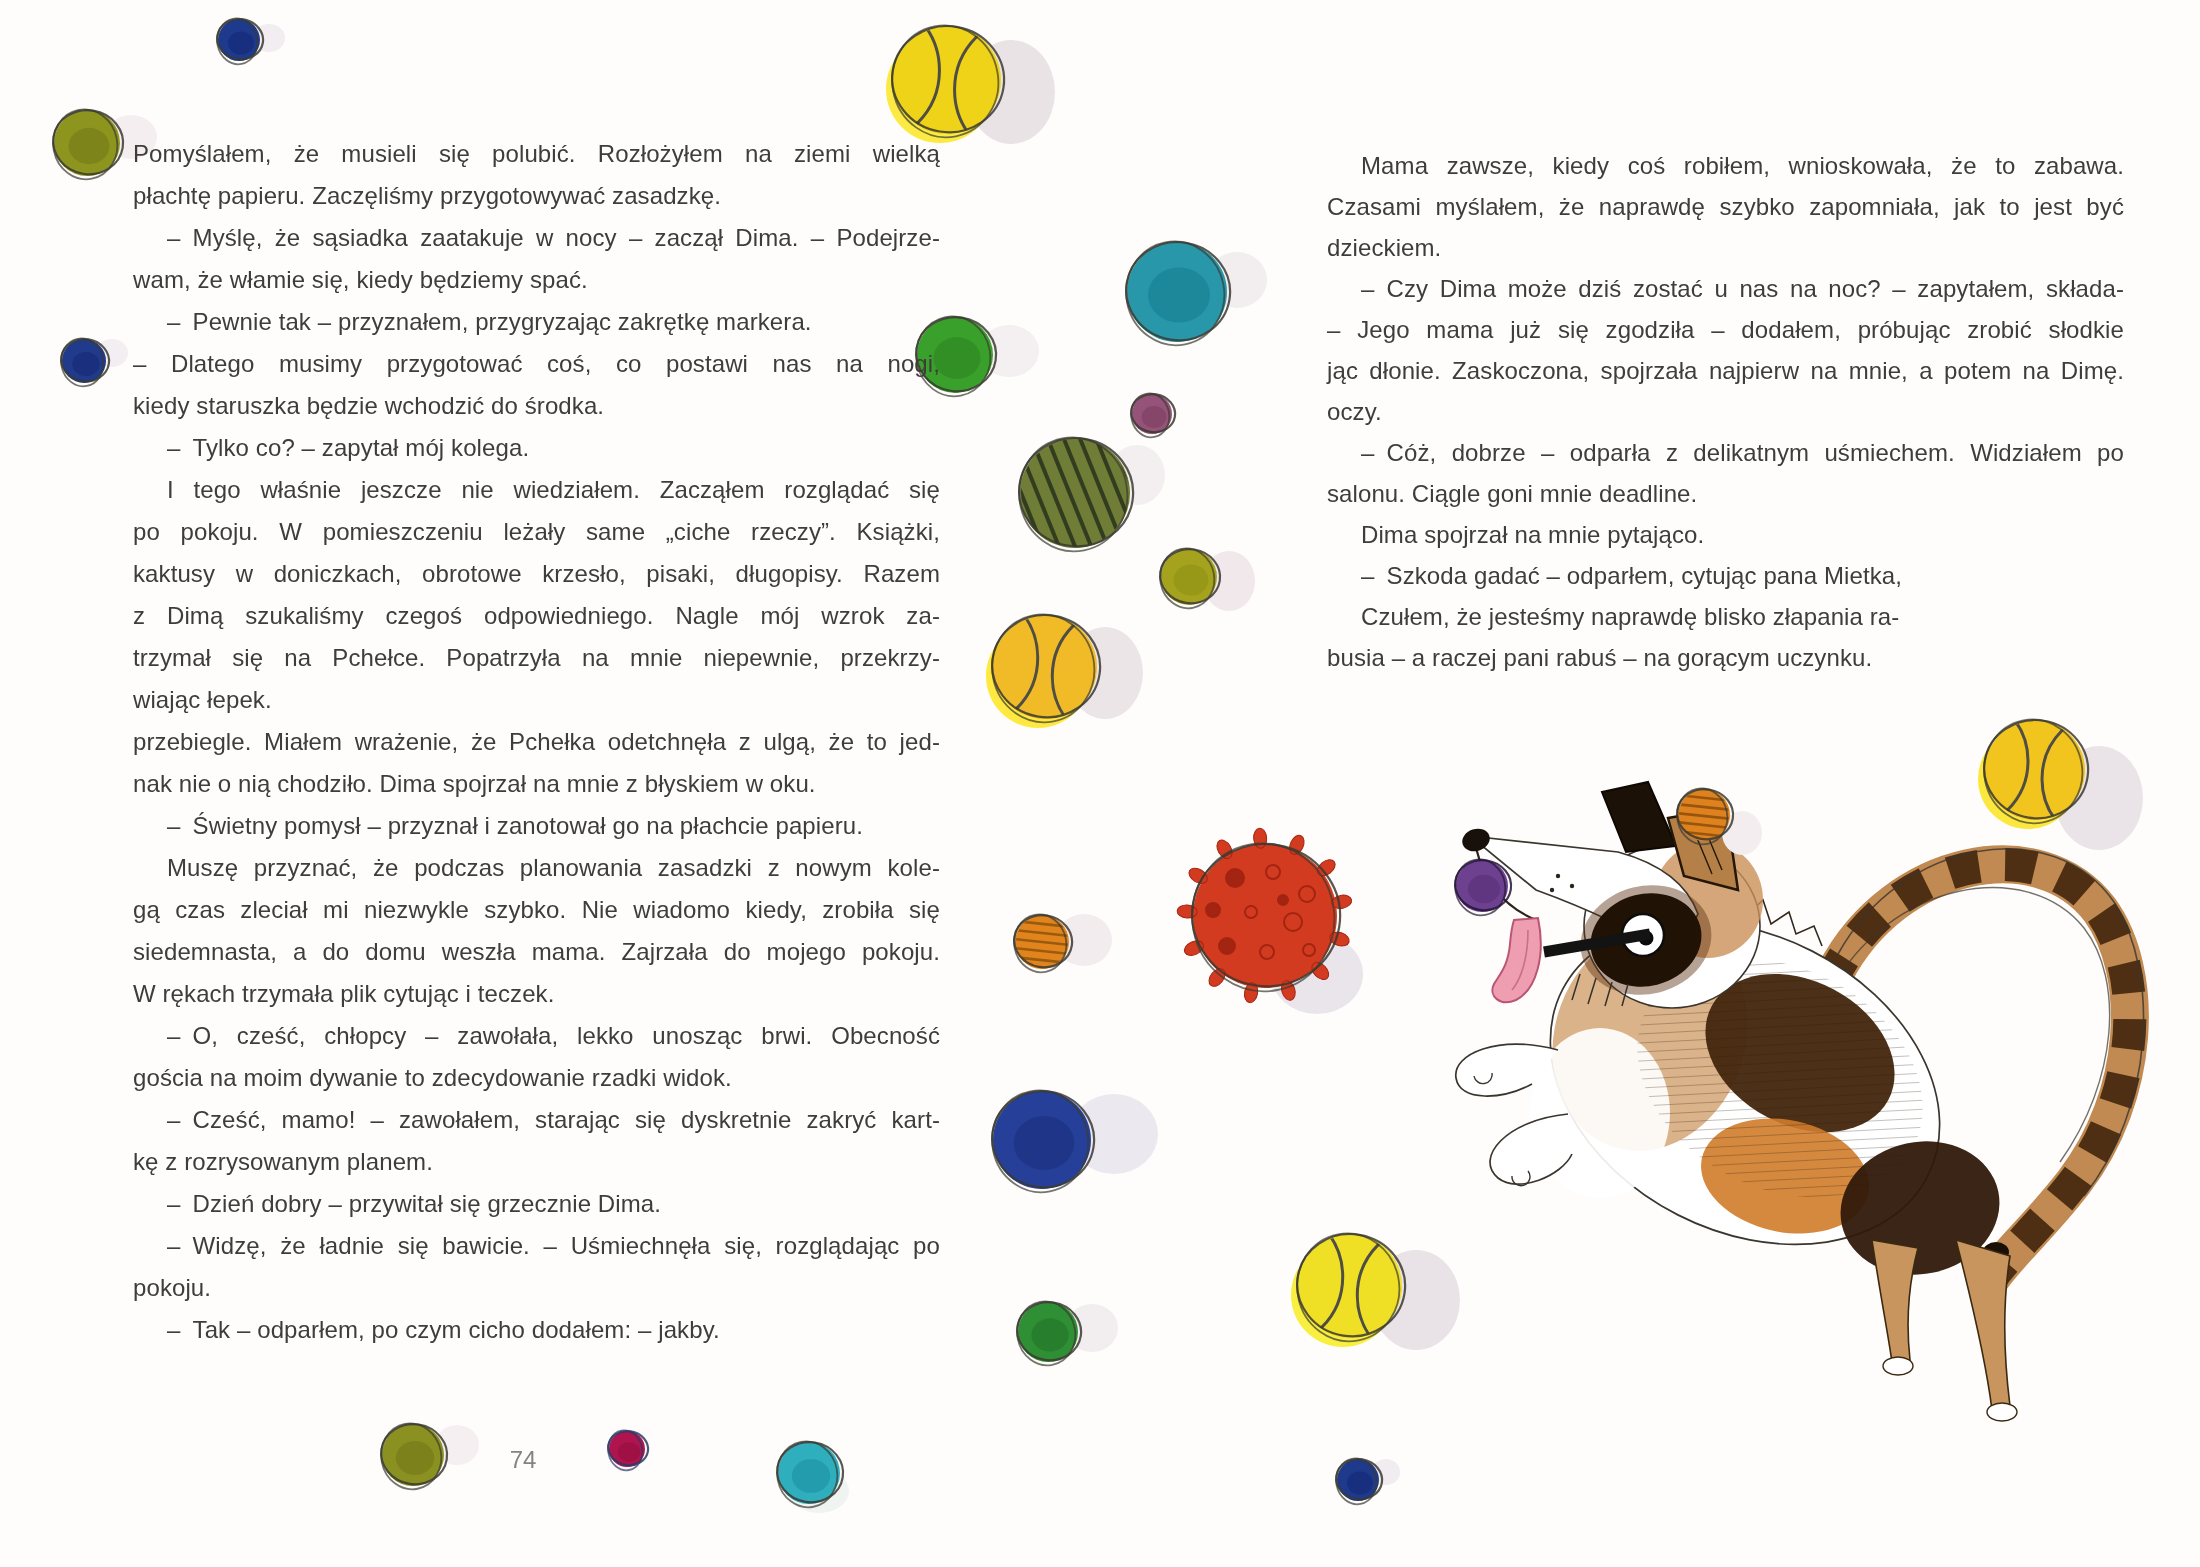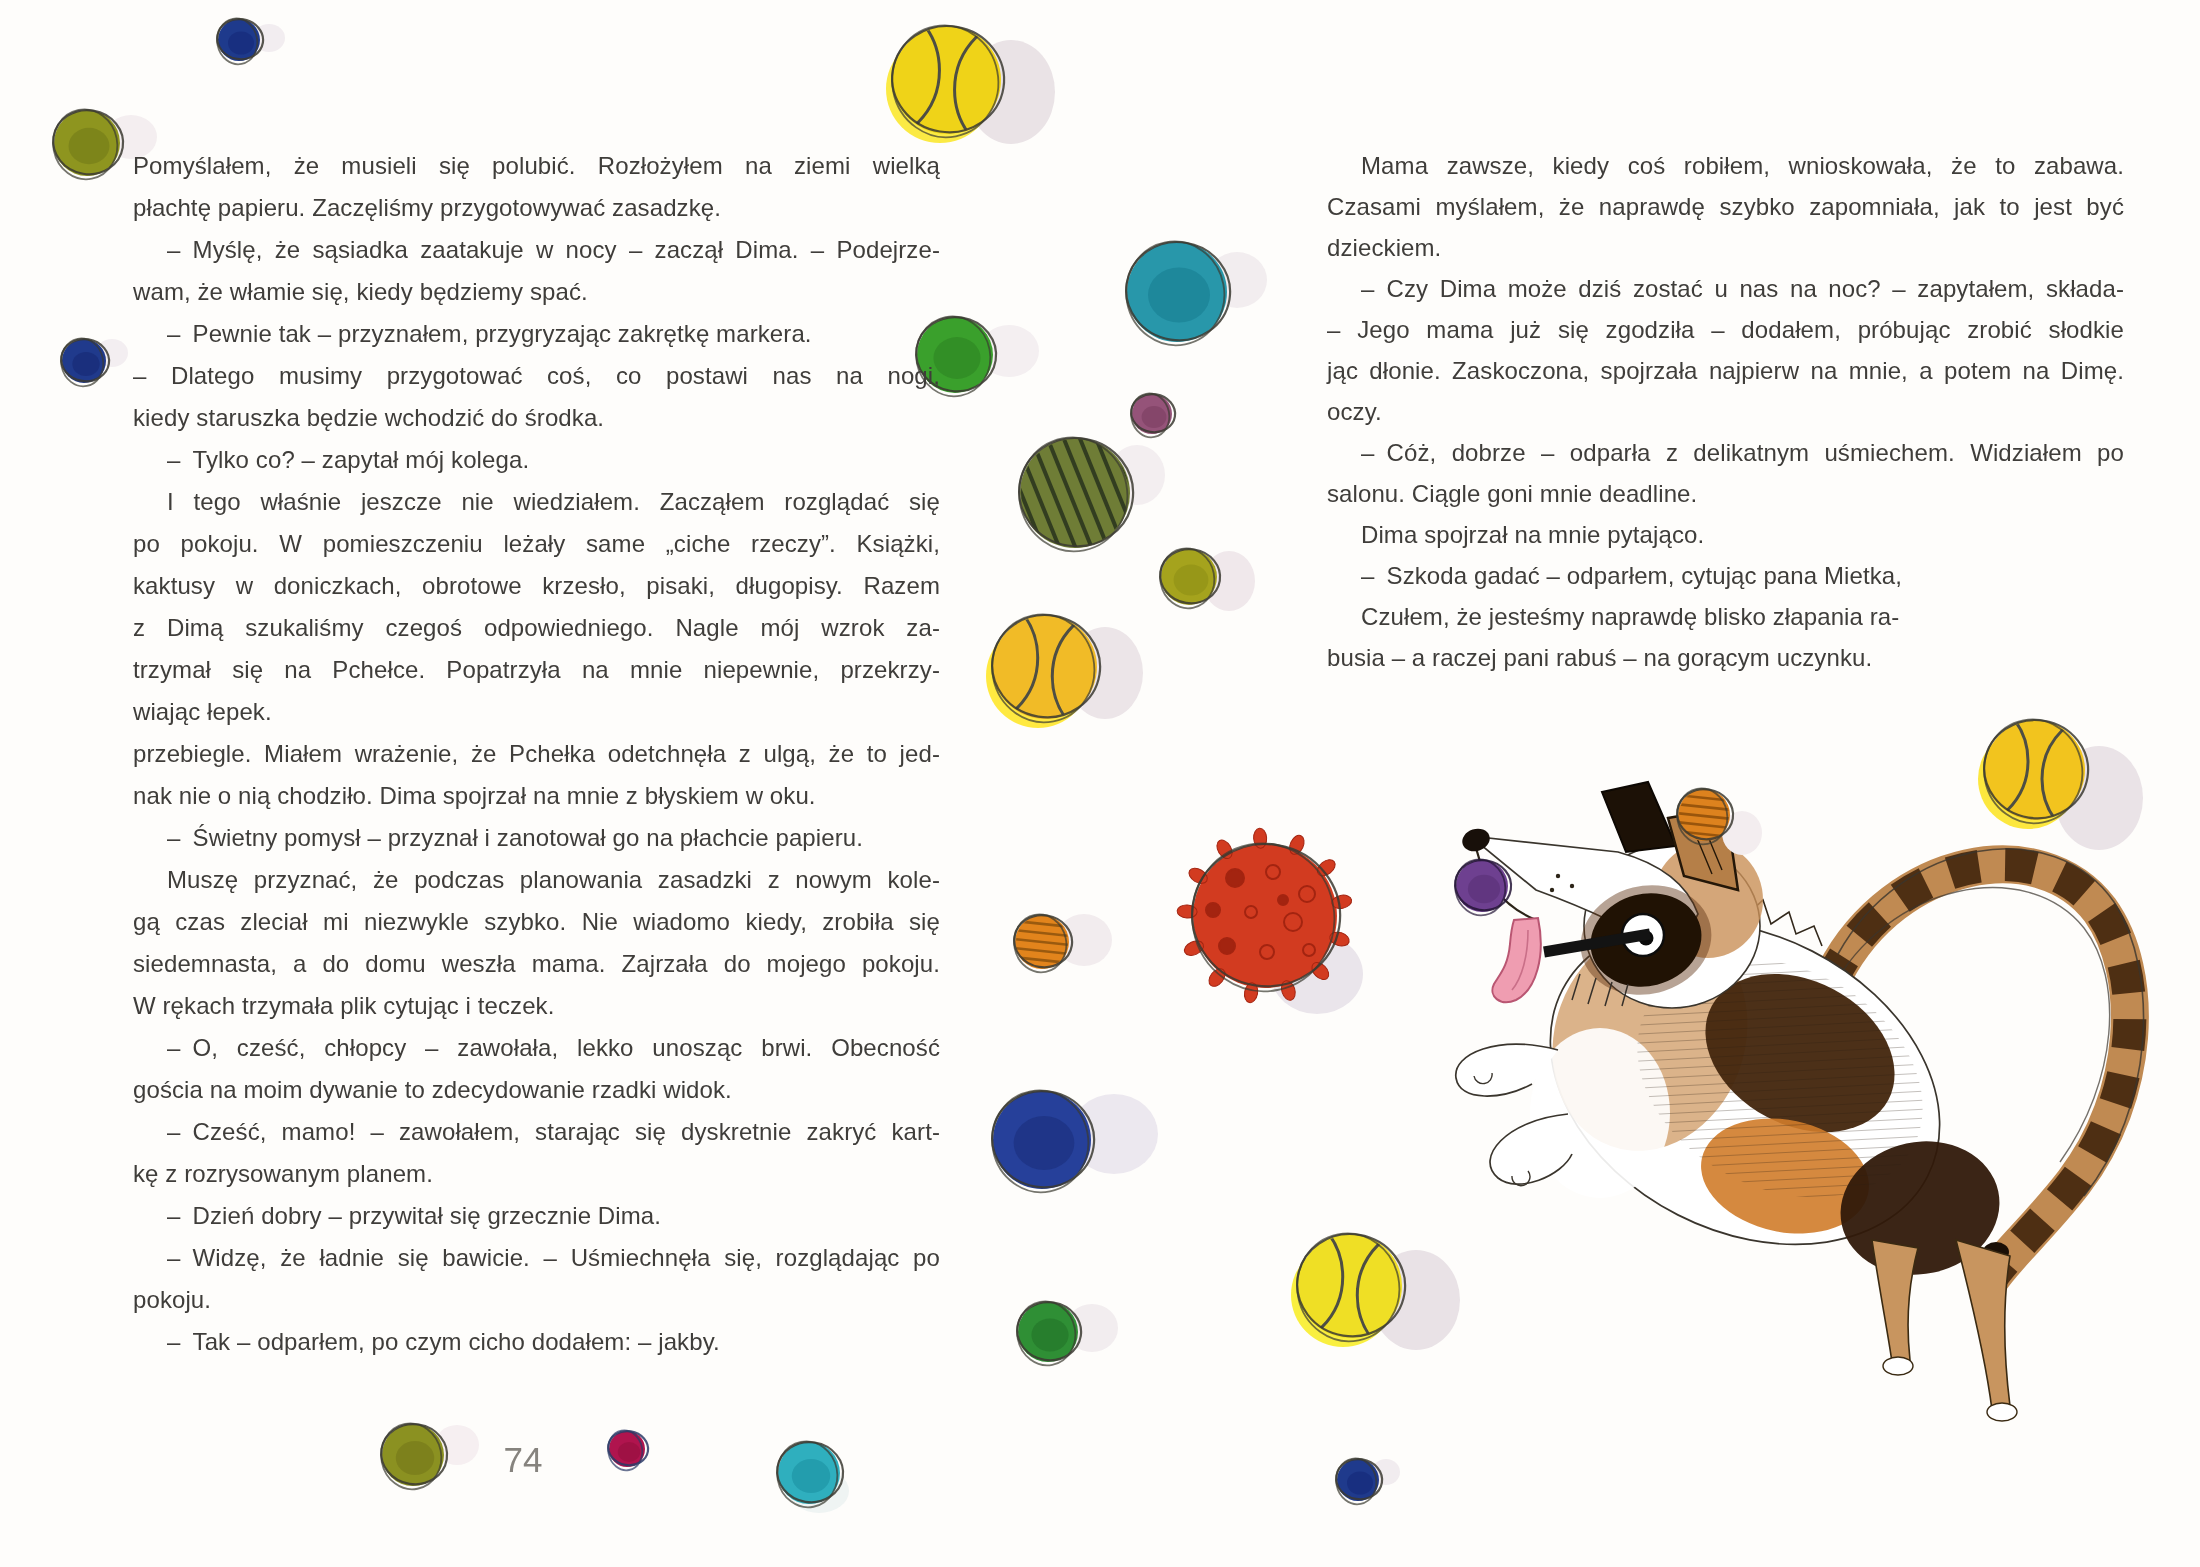--- a/index.html
+++ b/index.html
@@ -4,29 +4,29 @@
 <style>
   html,body{margin:0;padding:0}
   body{
     width:2200px;height:1567px;position:relative;overflow:hidden;
     background:#fefdfb;
     font-family:"Liberation Sans",sans-serif;
   }
   .stage{position:absolute;inset:0}
   #art{position:absolute;left:0;top:0;pointer-events:none}
   .text-col{position:absolute;color:#3f3d3a;font-size:24px;letter-spacing:0.1px}
-  #left-col{left:133px;top:145px;width:807px}
+  #left-col{left:133px;top:133px;width:807px}
   #right-col{left:1327px;top:145px;width:797px}
   .line{white-space:nowrap;height:42px;line-height:42px}
   #right-col .line{height:41px;line-height:41px}
   .line.jst{text-align:justify;text-align-last:justify}
   .line.ind{padding-left:34px}
   .page-num{
     position:absolute;left:133px;top:1446px;width:780px;text-align:center;
-    font-size:35px;line-height:28px;color:#86837e;
+    font-size:24px;line-height:28px;color:#86837e;
   }
 </style>
 </head>
 <body>
 
 <div class="stage">
 
   <svg id="art" width="2200" height="1567" viewBox="0 0 2200 1567">
     <defs>
       <pattern id="hatch" width="9" height="9" patternUnits="userSpaceOnUse" patternTransform="rotate(60)">

